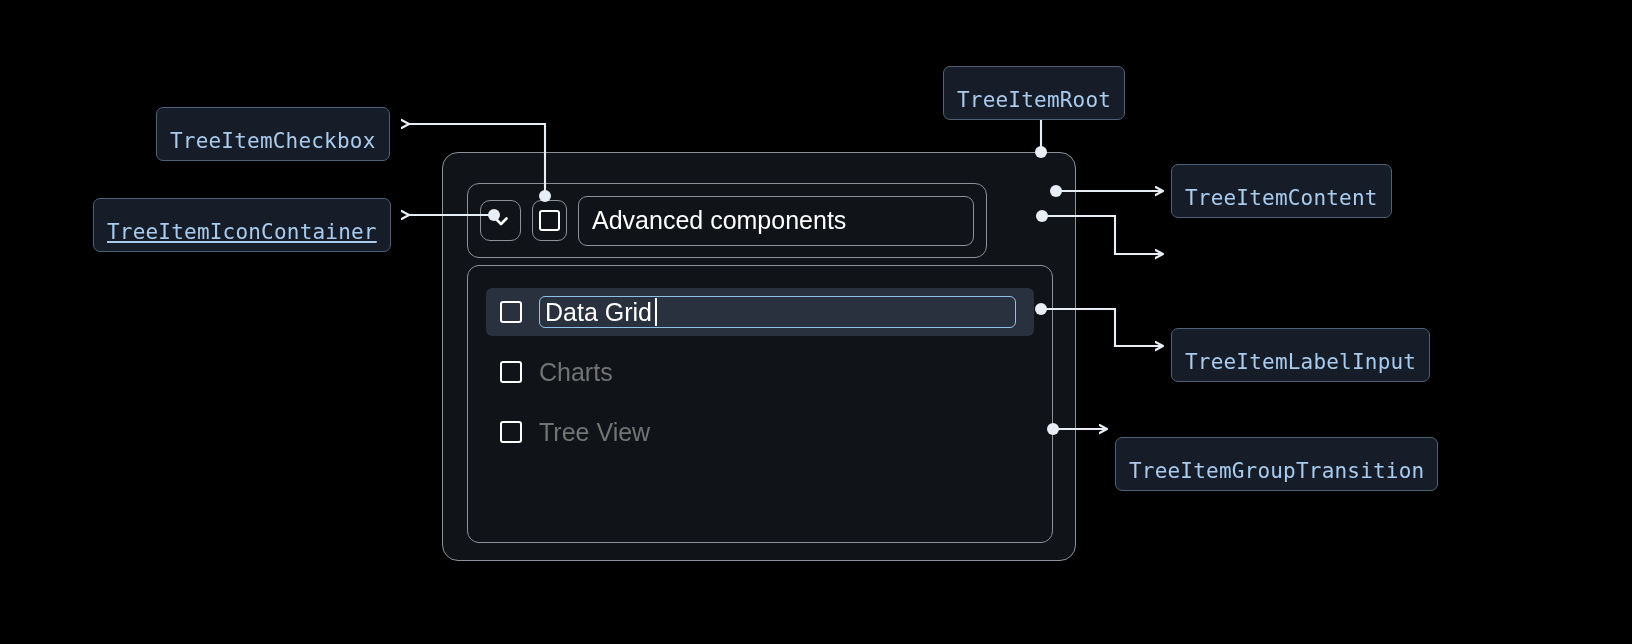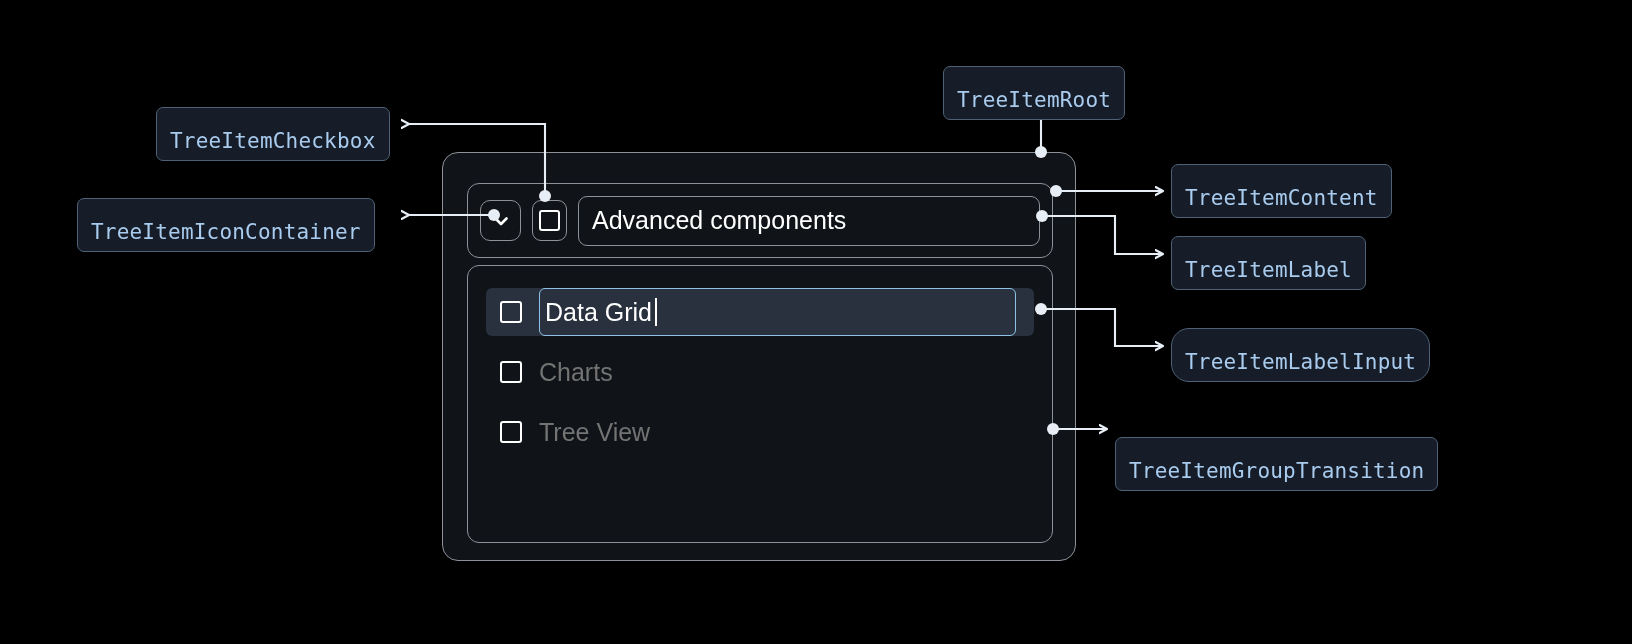--- a/index.html
+++ b/index.html
@@ -59,21 +59,21 @@
     background: #101317;
     border: 1.5px solid #8d9299;
     border-radius: 16px;
     z-index: 2;
   }
 
   #tree-content {
     position: absolute;
     left: 24px;
     top: 30px;
-    width: 586px;
+    width: 520px;
     height: 75px;
     box-sizing: border-box;
     background: transparent;
     border: 1.5px solid #8d9299;
     border-radius: 12px;
     display: flex;
     align-items: center;
     padding: 4px 12px;
     gap: 11px;
   }
@@ -154,21 +154,21 @@
   }
   .tree-row .row-label {
     color: #737373;
     font-size: 25px;
     line-height: 1;
   }
 
   #label-input {
     flex: 1 1 auto;
     margin-right: 18px;
-    height: 48px;
+    height: 32px;
     box-sizing: border-box;
     border: 1.5px solid #8ec1e8;
     border-radius: 6px;
     background: transparent;
     display: flex;
     align-items: center;
     padding-left: 5px;
     color: #ffffff;
     font-size: 25px;
   }
@@ -220,37 +220,34 @@
 
       <path d="M1053,429 L1107,429" marker-end="url(#arrowR)"></path>
       <circle cx="1053" cy="429" r="6" fill="#e8eef5" stroke="none"></circle>
     </g>
   </svg>
 
   <div class="badge" style="left:156px; top:107px;">
     <span>TreeItemCheckbox</span>
   </div>
 
-  <div class="badge" style="left:77px; top:198px;">
+  <div class="badge" style="left:93px; top:198px;text-decoration:underline;">
     <span>TreeItemIconContainer</span>
   </div>
 
   <div class="badge" style="left:943px; top:66px;">
     <span>TreeItemRoot</span>
   </div>
 
   <div class="badge" style="left:1171px; top:164px;">
     <span>TreeItemContent</span>
   </div>
 
-  <div class="badge" style="left:1171px; top:236px;">
-    <span>TreeItemLabel</span>
-  </div>
-
-  <div class="badge" style="left:1171px; top:328px;border-radius:18px;">
+
+  <div class="badge" style="left:1171px; top:328px;">
     <span>TreeItemLabelInput</span>
   </div>
 
   <div class="badge" style="left:1115px; top:411px;margin-top:26px;">
     <span>TreeItemGroupTransition</span>
   </div>
 
   <div id="tree-root">
 
     <div id="tree-content">

